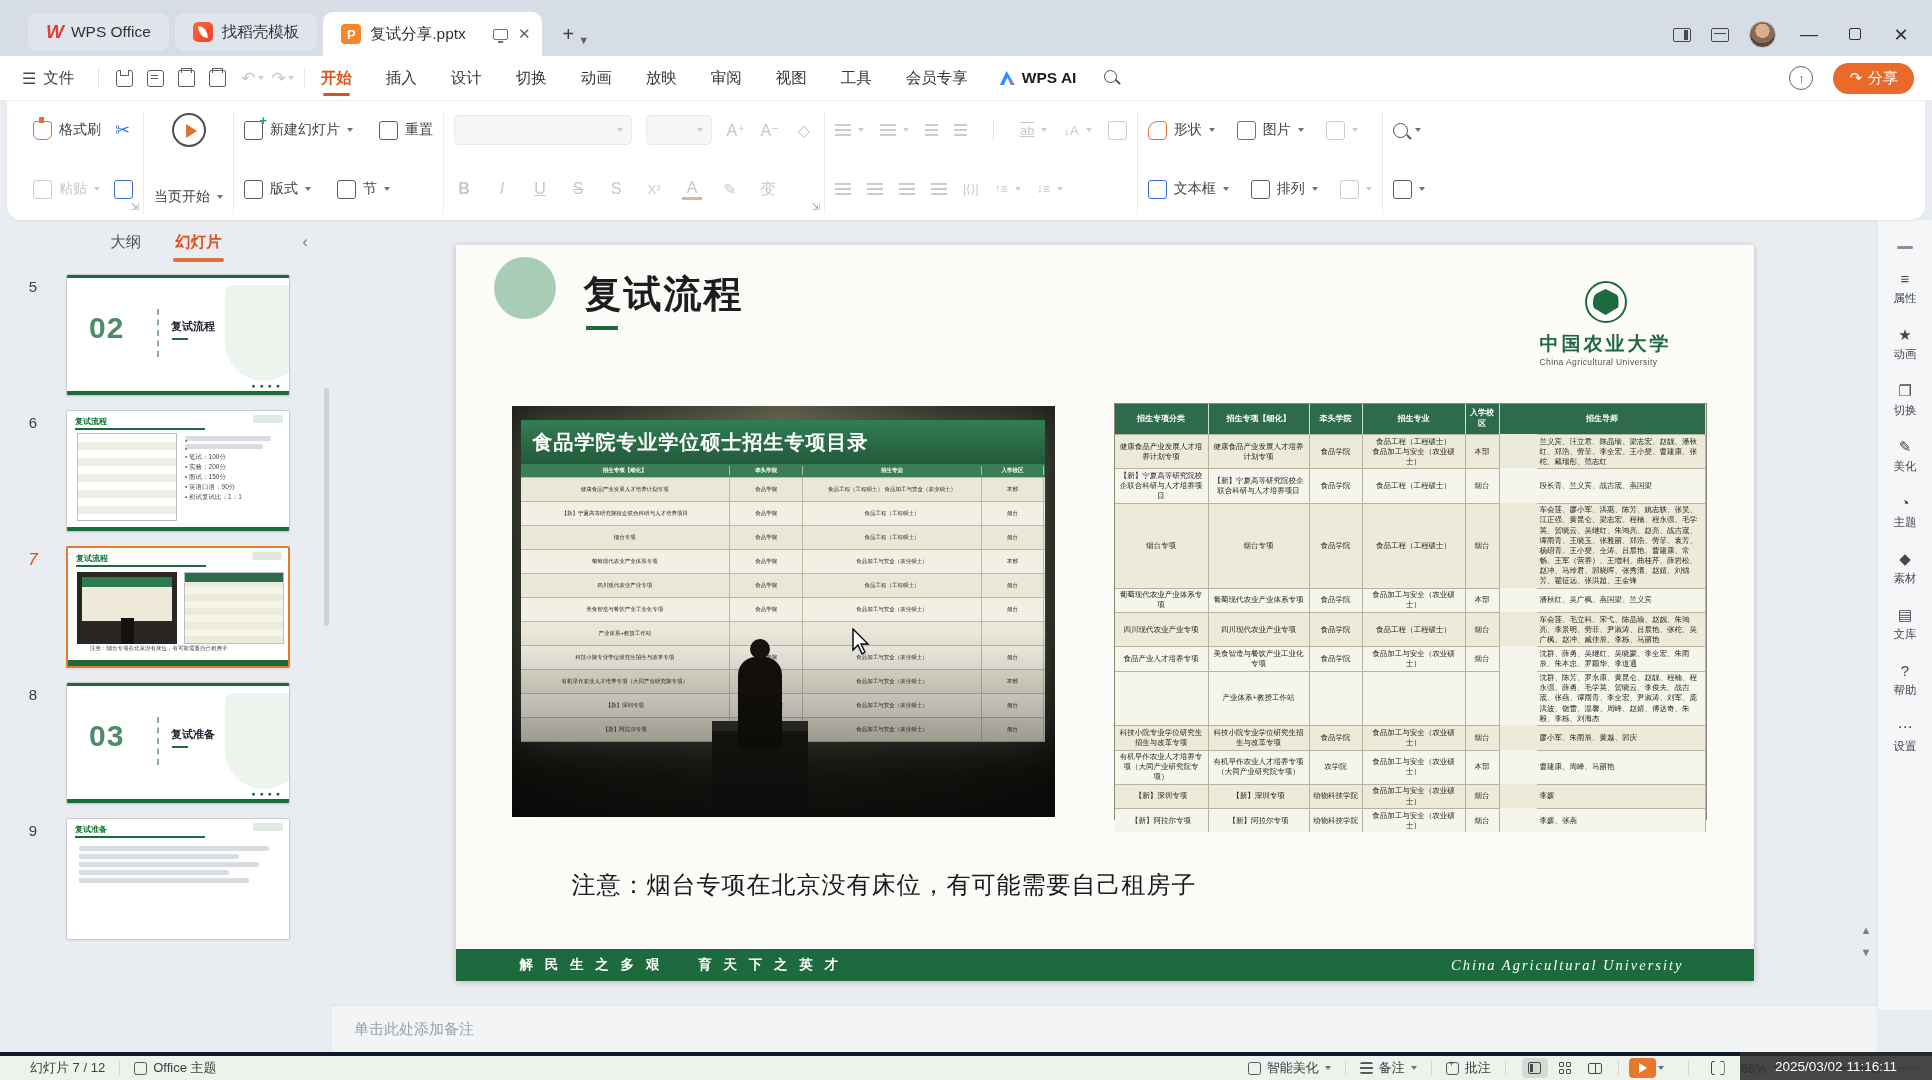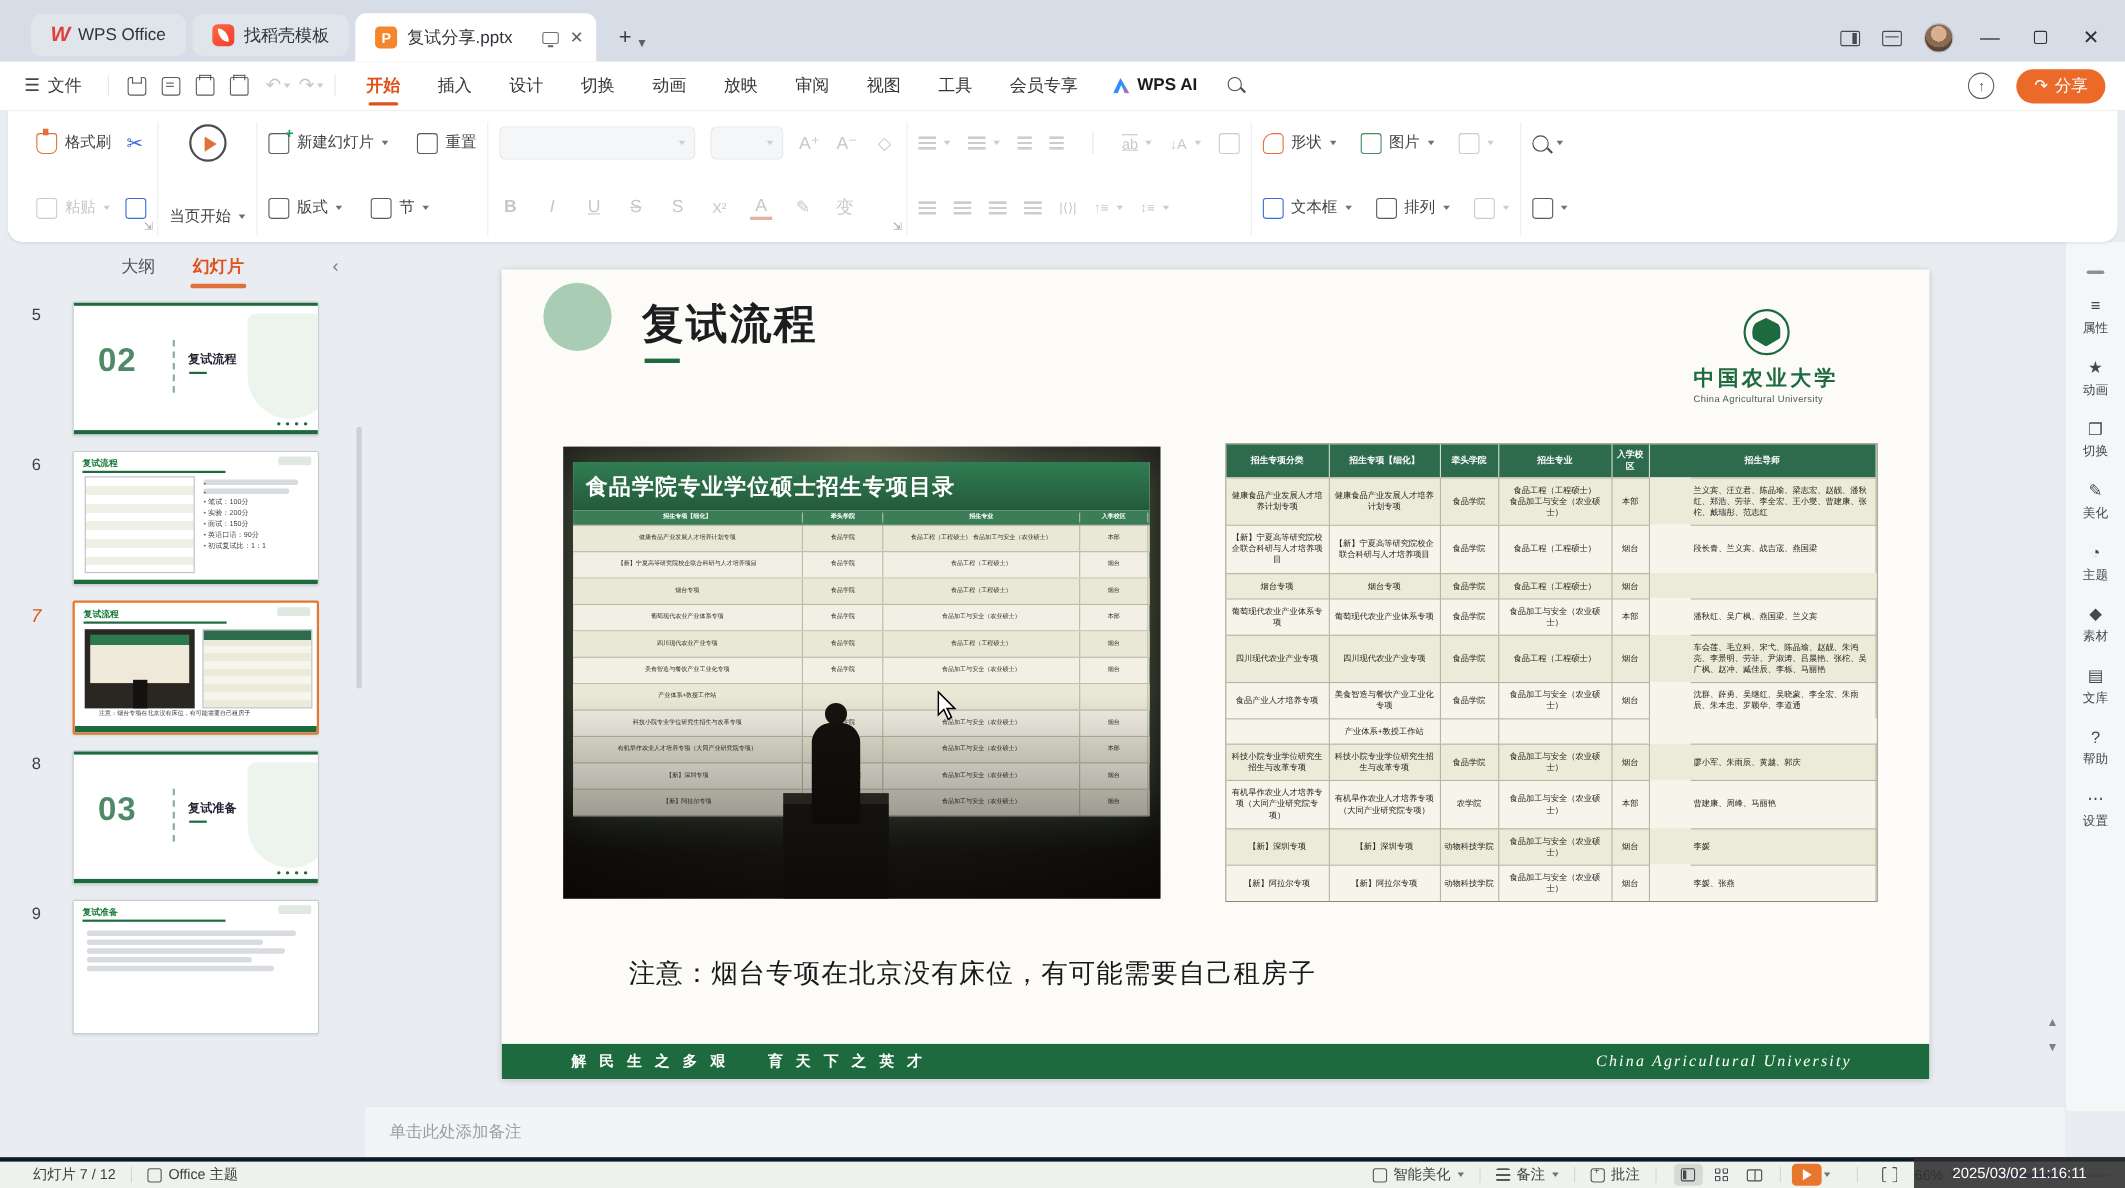--- a/index.html
+++ b/index.html
@@ -33,21 +33,21 @@
   
   .menubar { height:44px; background:#fff; display:flex; align-items:center; padding:0 18px 0 22px; }
   .hamb { font-size:16px; color:#44484d; margin-right:7px; }
   .file-label { font-size:15.5px; margin-right:14px; }
   .qa-sep { width:1px; height:20px; background:#e4e6e9; margin:0 10px; }
   .qa-ico { width:17px; height:17px; border:1.6px solid #585d63; border-radius:3px; margin:0 7px; position:relative; }
   .qa-ico.i-save::after { content:""; position:absolute; left:3px; top:-1px; width:7px; height:5px; background:#fff; border:1.6px solid #585d63; border-top:none; }
   .qa-ico.i-out::after { content:""; position:absolute; left:3px; top:4px; width:7px; height:1.6px; background:#585d63; box-shadow:0 3px 0 #585d63; }
   .qa-ico.i-print { border-radius:2px; } .qa-ico.i-print::after { content:""; position:absolute; left:2px; top:-3px; width:9px; height:4px; border:1.6px solid #585d63; border-bottom:none; }
   .undo { font-size:17px; color:#c3c8cf; margin:0 2px 0 8px; }
-  .menu-items { display:flex; align-items:center; gap:30px; margin-left:16px; font-size:15.5px; color:#34373b; }
+  .menu-items { display:flex; align-items:center; gap:30px; margin-left:4px; font-size:15.5px; color:#34373b; }
   .menu-item { position:relative; padding:9px 2px; cursor:default; }
   .menu-item.active { color:#e0501a; font-weight:bold; }
   .menu-item.active::after { content:""; position:absolute; left:4px; right:4px; bottom:2px; height:3px; border-radius:2px; background:#e0501a; }
   .wpsai { display:flex; align-items:center; gap:7px; margin-left:30px; font-size:15.5px; font-weight:bold; color:#1a1c1f; }
   .ai-logo { width:15px; height:14px; background:linear-gradient(120deg,#6f5bff,#1f9bff 55%,#ff4fa0); clip-path:polygon(45% 0,100% 100%,72% 100%,50% 45%,28% 100%,0 100%); }
   .magnifier { width:13px; height:13px; border:1.8px solid #4a4e54; border-radius:50%; position:relative; display:inline-block; }
   .magnifier::after { content:""; position:absolute; width:6px; height:1.8px; background:#4a4e54; transform:rotate(45deg); right:-5px; bottom:-1px; }
   .menubar-right { margin-left:auto; display:flex; align-items:center; gap:20px; }
   .upload-ico { width:24px; height:24px; border:1.6px solid #5a5f66; border-radius:50%; display:flex; align-items:center; justify-content:center; color:#5a5f66; font-size:13px; }
   .share-btn { background:#eb6a2a; color:#fff; border-radius:16px; height:31px; display:flex; align-items:center; gap:6px; padding:0 16px; font-size:15px; }
@@ -661,20 +661,21 @@
                 <span class="c c3">食品工程（工程硕士）</span>
                 <span class="c c4">烟台</span>
                 <span class="c c5 names">段长青、兰义宾、战吉宬、燕国梁</span>
               </div>
               <div class="adm-row shade">
                 <span class="c c0">烟台专项</span>
                 <span class="c c1">烟台专项</span>
                 <span class="c c2">食品学院</span>
                 <span class="c c3">食品工程（工程硕士）</span>
                 <span class="c c4">烟台</span>
+                <span class="c c5 names">车会莲、廖小军、洪惠、陈芳、姚志轶、张昊、江正强、黄昆仑、梁志宏、程楠、程永强、毛学英、贺晓云、吴继红、朱鸿亮、赵亮、战吉宬、谭雨青、王晓玉、张雅丽、郑浩、劳菲、袁芳、杨绍青、王小燮、仝涛、吕晨艳、曹建康、常畅、王军（营养）、王增利、曲桂芹、薛岩松、赵冲、马玲君、郭晓晖、张秀清、赵婧、刘锦芳、翟征远、张洪超、王金锋</span>
               </div>
               <div class="adm-row lite">
                 <span class="c c0">葡萄现代农业产业体系专项</span>
                 <span class="c c1">葡萄现代农业产业体系专项</span>
                 <span class="c c2">食品学院</span>
                 <span class="c c3">食品加工与安全（农业硕士）</span>
                 <span class="c c4">本部</span>
                 <span class="c c5 names">潘秋红、吴广枫、燕国梁、兰义宾</span>
               </div>
               <div class="adm-row shade">
@@ -692,20 +693,21 @@
                 <span class="c c3">食品加工与安全（农业硕士）</span>
                 <span class="c c4">烟台</span>
                 <span class="c c5 names">沈群、薛勇、吴继红、吴晓蒙、李全宏、朱雨辰、朱本忠、罗颖华、李道通</span>
               </div>
               <div class="adm-row lite">
                 <span class="c c0"></span>
                 <span class="c c1">产业体系+教授工作站</span>
                 <span class="c c2"></span>
                 <span class="c c3"></span>
                 <span class="c c4"></span>
+                <span class="c c5 names">沈群、陈芳、罗永康、黄昆仑、赵靓、程楠、程永强、薛勇、毛学英、贺晓云、李俊夫、战吉宬、张燕、谭雨青、李全宏、尹淑涛、刘军、庞洪波、饶雷、温馨、周峰、赵婧、傅达奇、朱毅、李栎、刘海杰</span>
               </div>
               <div class="adm-row shade">
                 <span class="c c0">科技小院专业学位研究生招生与改革专项</span>
                 <span class="c c1">科技小院专业学位研究生招生与改革专项</span>
                 <span class="c c2">食品学院</span>
                 <span class="c c3">食品加工与安全（农业硕士）</span>
                 <span class="c c4">烟台</span>
                 <span class="c c5 names">廖小军、朱雨辰、黄越、郭庆</span>
               </div>
               <div class="adm-row lite">

